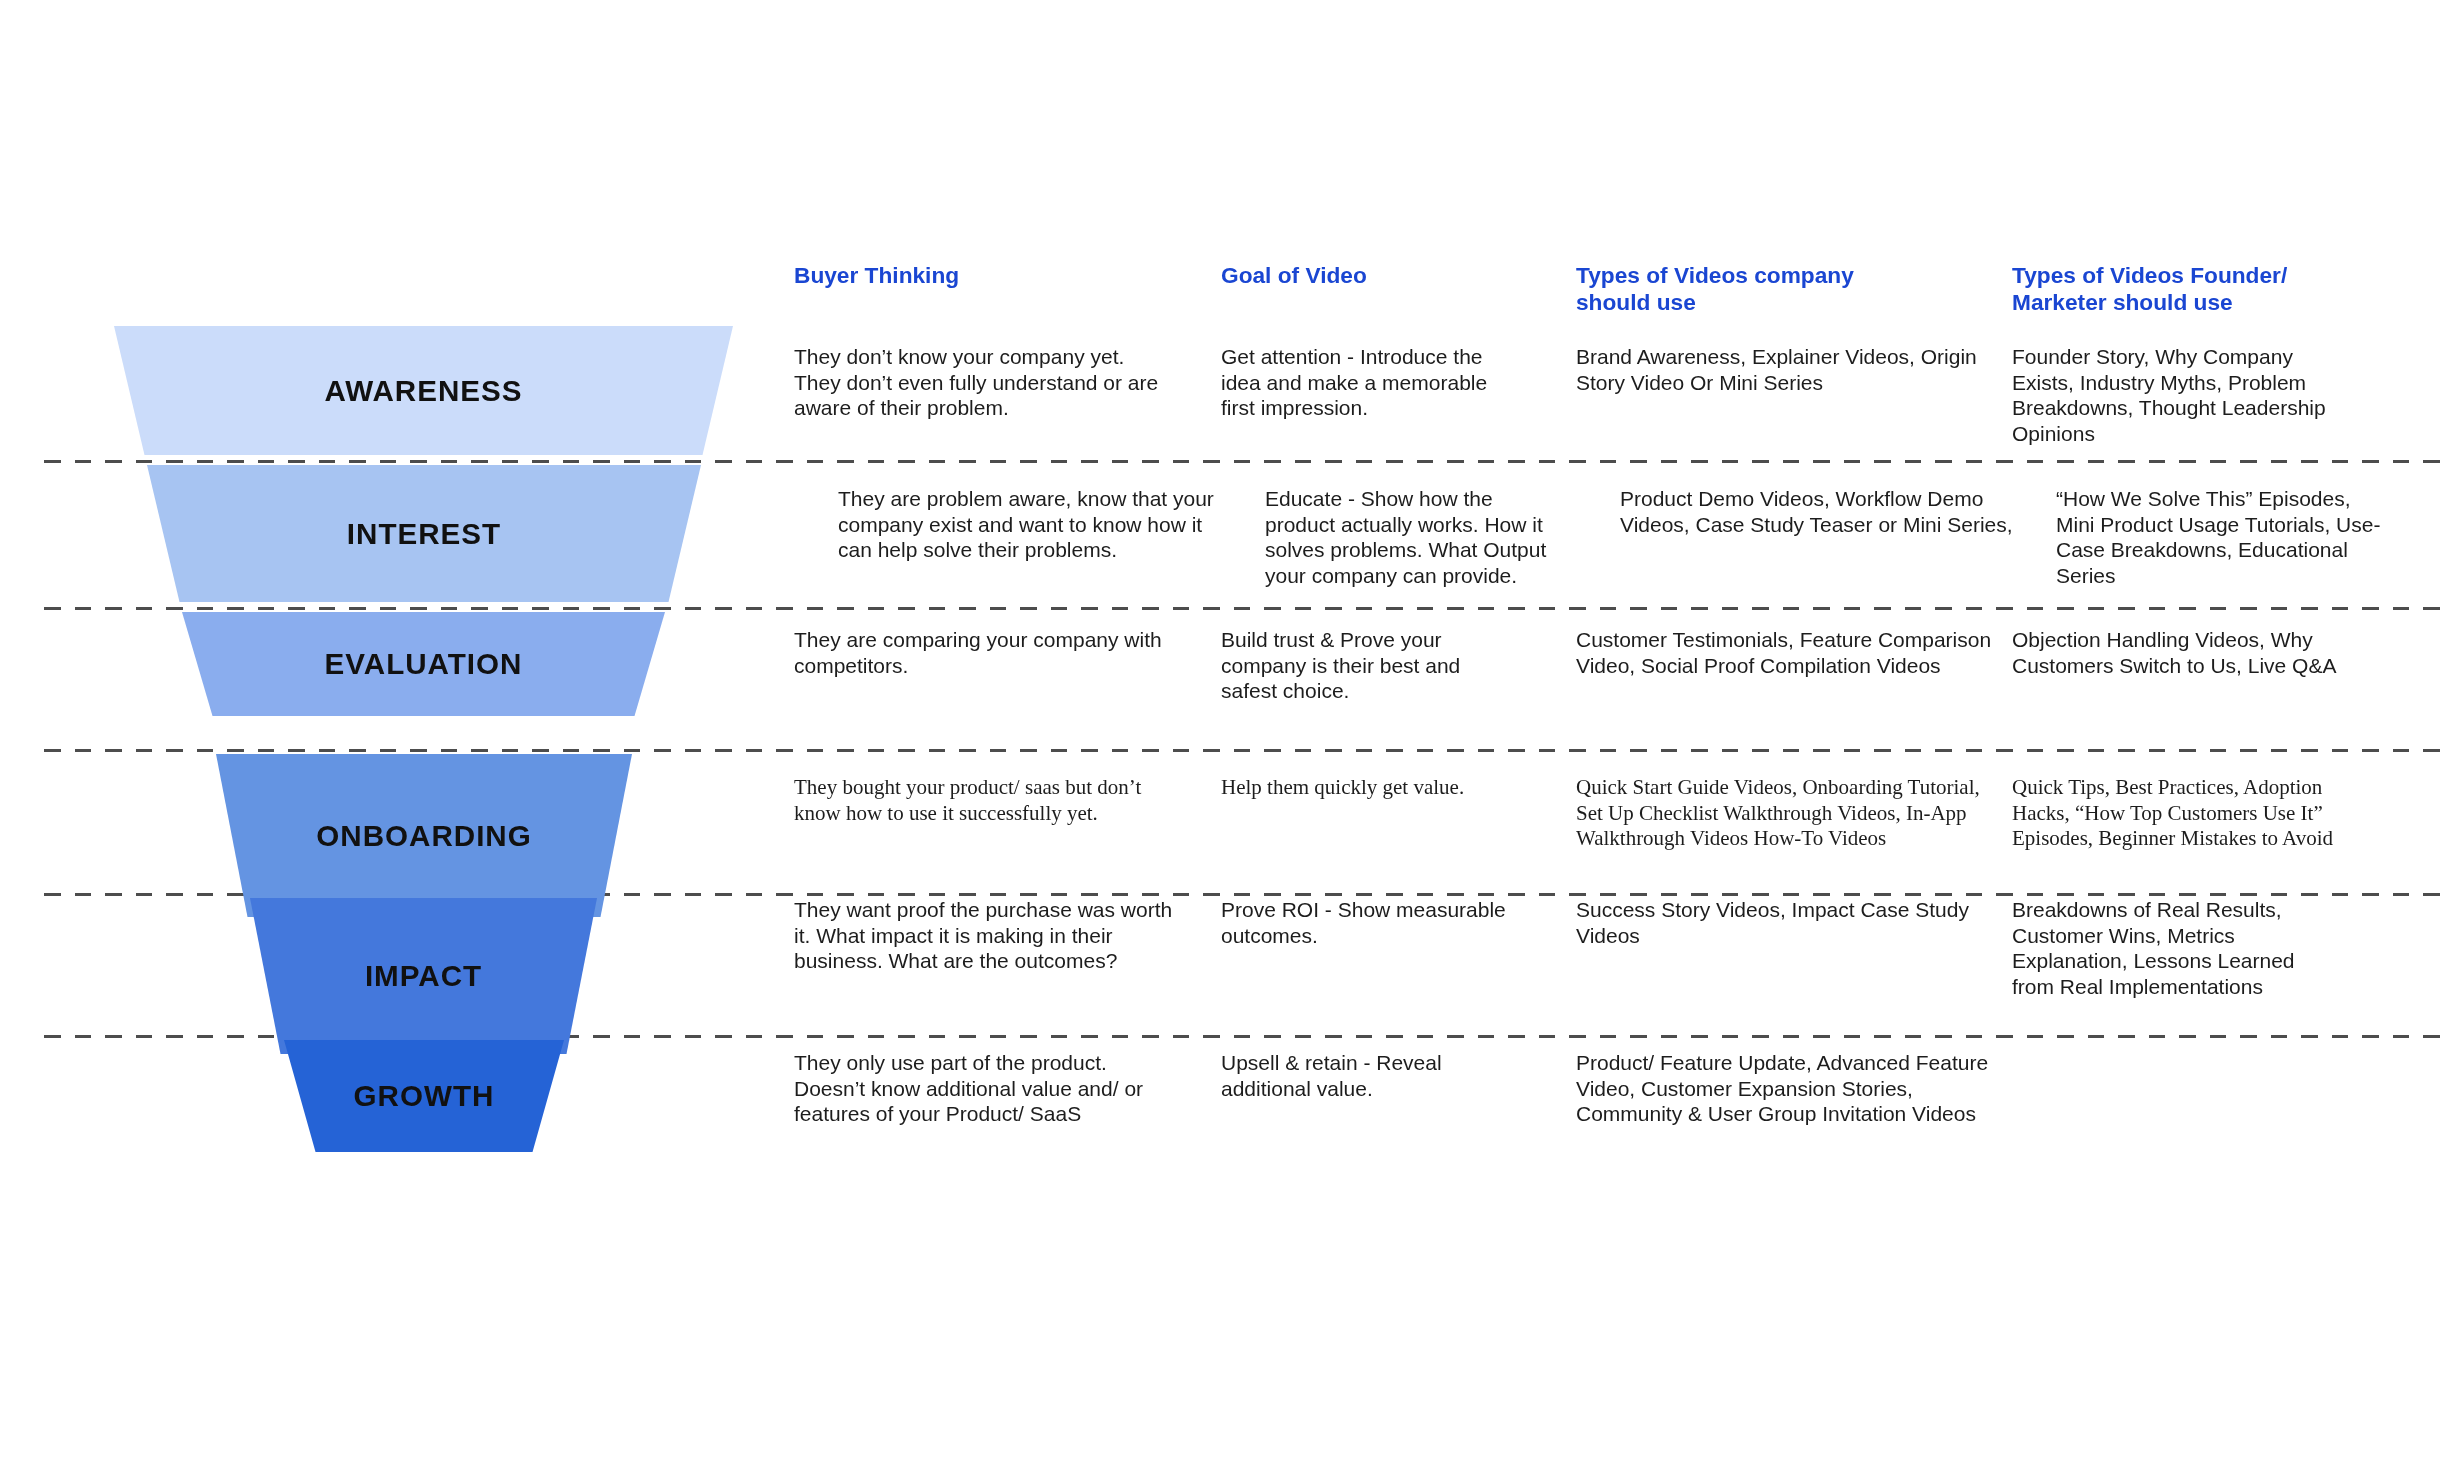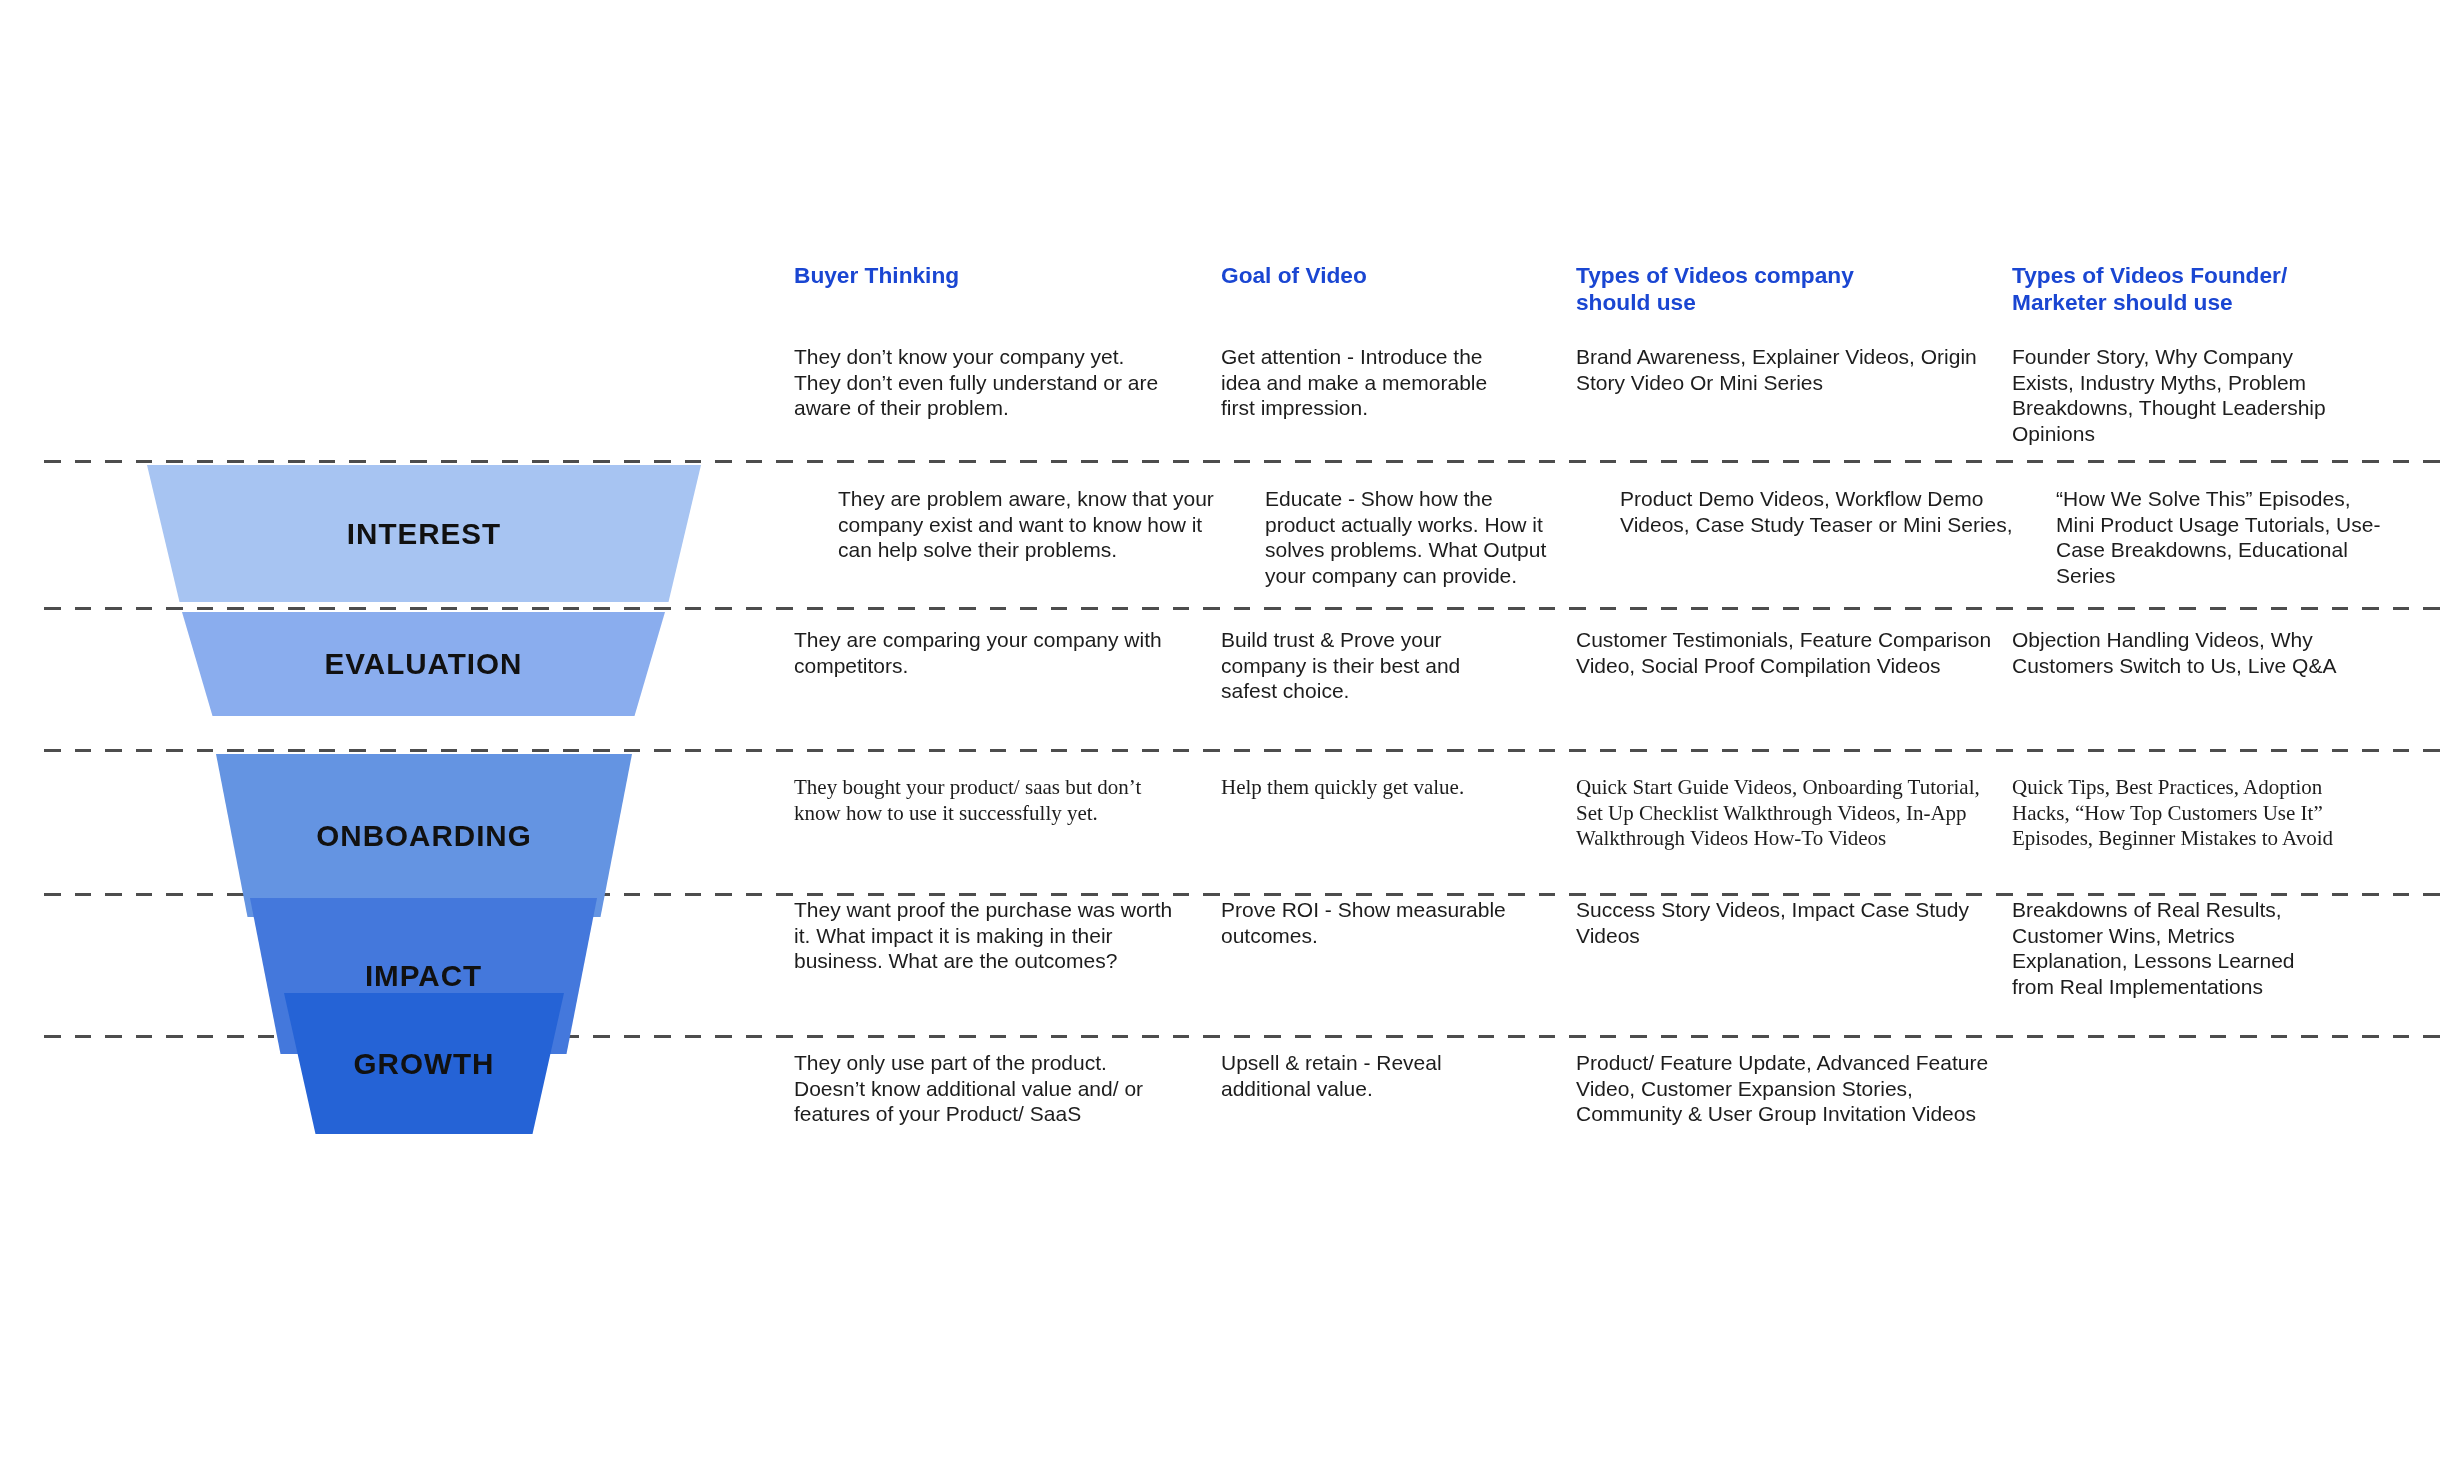--- a/index.html
+++ b/index.html
@@ -70,33 +70,36 @@
 <body>
 
 <div class="canvas">
 
   <div class="sep" style="top:460px"></div>
   <div class="sep" style="top:607px"></div>
   <div class="sep" style="top:749px"></div>
   <div class="sep" style="top:893px"></div>
   <div class="sep" style="top:1035px"></div>
 
+  <div class="seg" style="left: 114px; top: 326px; width: 619px; height: 129px; --inset: 30.5px; background: rgb(203, 220, 250);">
+    <span class="stage-label">AWARENESS</span>
+  </div>
   <div class="seg" style="left: 147px; top: 465px; width: 554px; height: 137px; --inset: 32.5px; background: rgb(167, 196, 242);">
     <span class="stage-label">INTEREST</span>
   </div>
   <div class="seg" style="left: 182px; top: 612px; width: 483px; height: 104px; --inset: 30.5px; background: rgb(138, 173, 238);">
     <span class="stage-label">EVALUATION</span>
   </div>
   <div class="seg" style="left: 216px; top: 754px; width: 416px; height: 163px; --inset: 31.5px; background: rgb(100, 148, 226);">
     <span class="stage-label">ONBOARDING</span>
   </div>
   <div class="seg" style="left: 250px; top: 898px; width: 347px; height: 156px; --inset: 30.5px; background: rgb(68, 120, 220);">
     <span class="stage-label">IMPACT</span>
   </div>
-  <div class="seg" style="left: 284px; top: 993px; width: 280px; height: 141px; --inset: 31.5px; background: rgb(37, 99, 214);">
+  <div class="seg" style="left: 284px; top: 1040px; width: 280px; height: 112px; --inset: 31.5px; background: rgb(37, 99, 214);">
     <span class="stage-label">GROWTH</span>
   </div>
 
   <div class="col-header c1" style="width:296px">Buyer Thinking</div>
   <div class="col-header c2" style="width:296px">Goal of Video</div>
   <div class="col-header c3" style="width:296px">Types of Videos company should use</div>
   <div class="col-header c4" style="width:310px">Types of Videos Founder/ Marketer should use</div>
 
   <div class="cell c1 r1">They don’t know your company yet. They don’t even fully understand or are aware of their problem.</div>
   <div class="cell c2 r1">Get attention - Introduce the idea and make a memorable first impression.</div>

